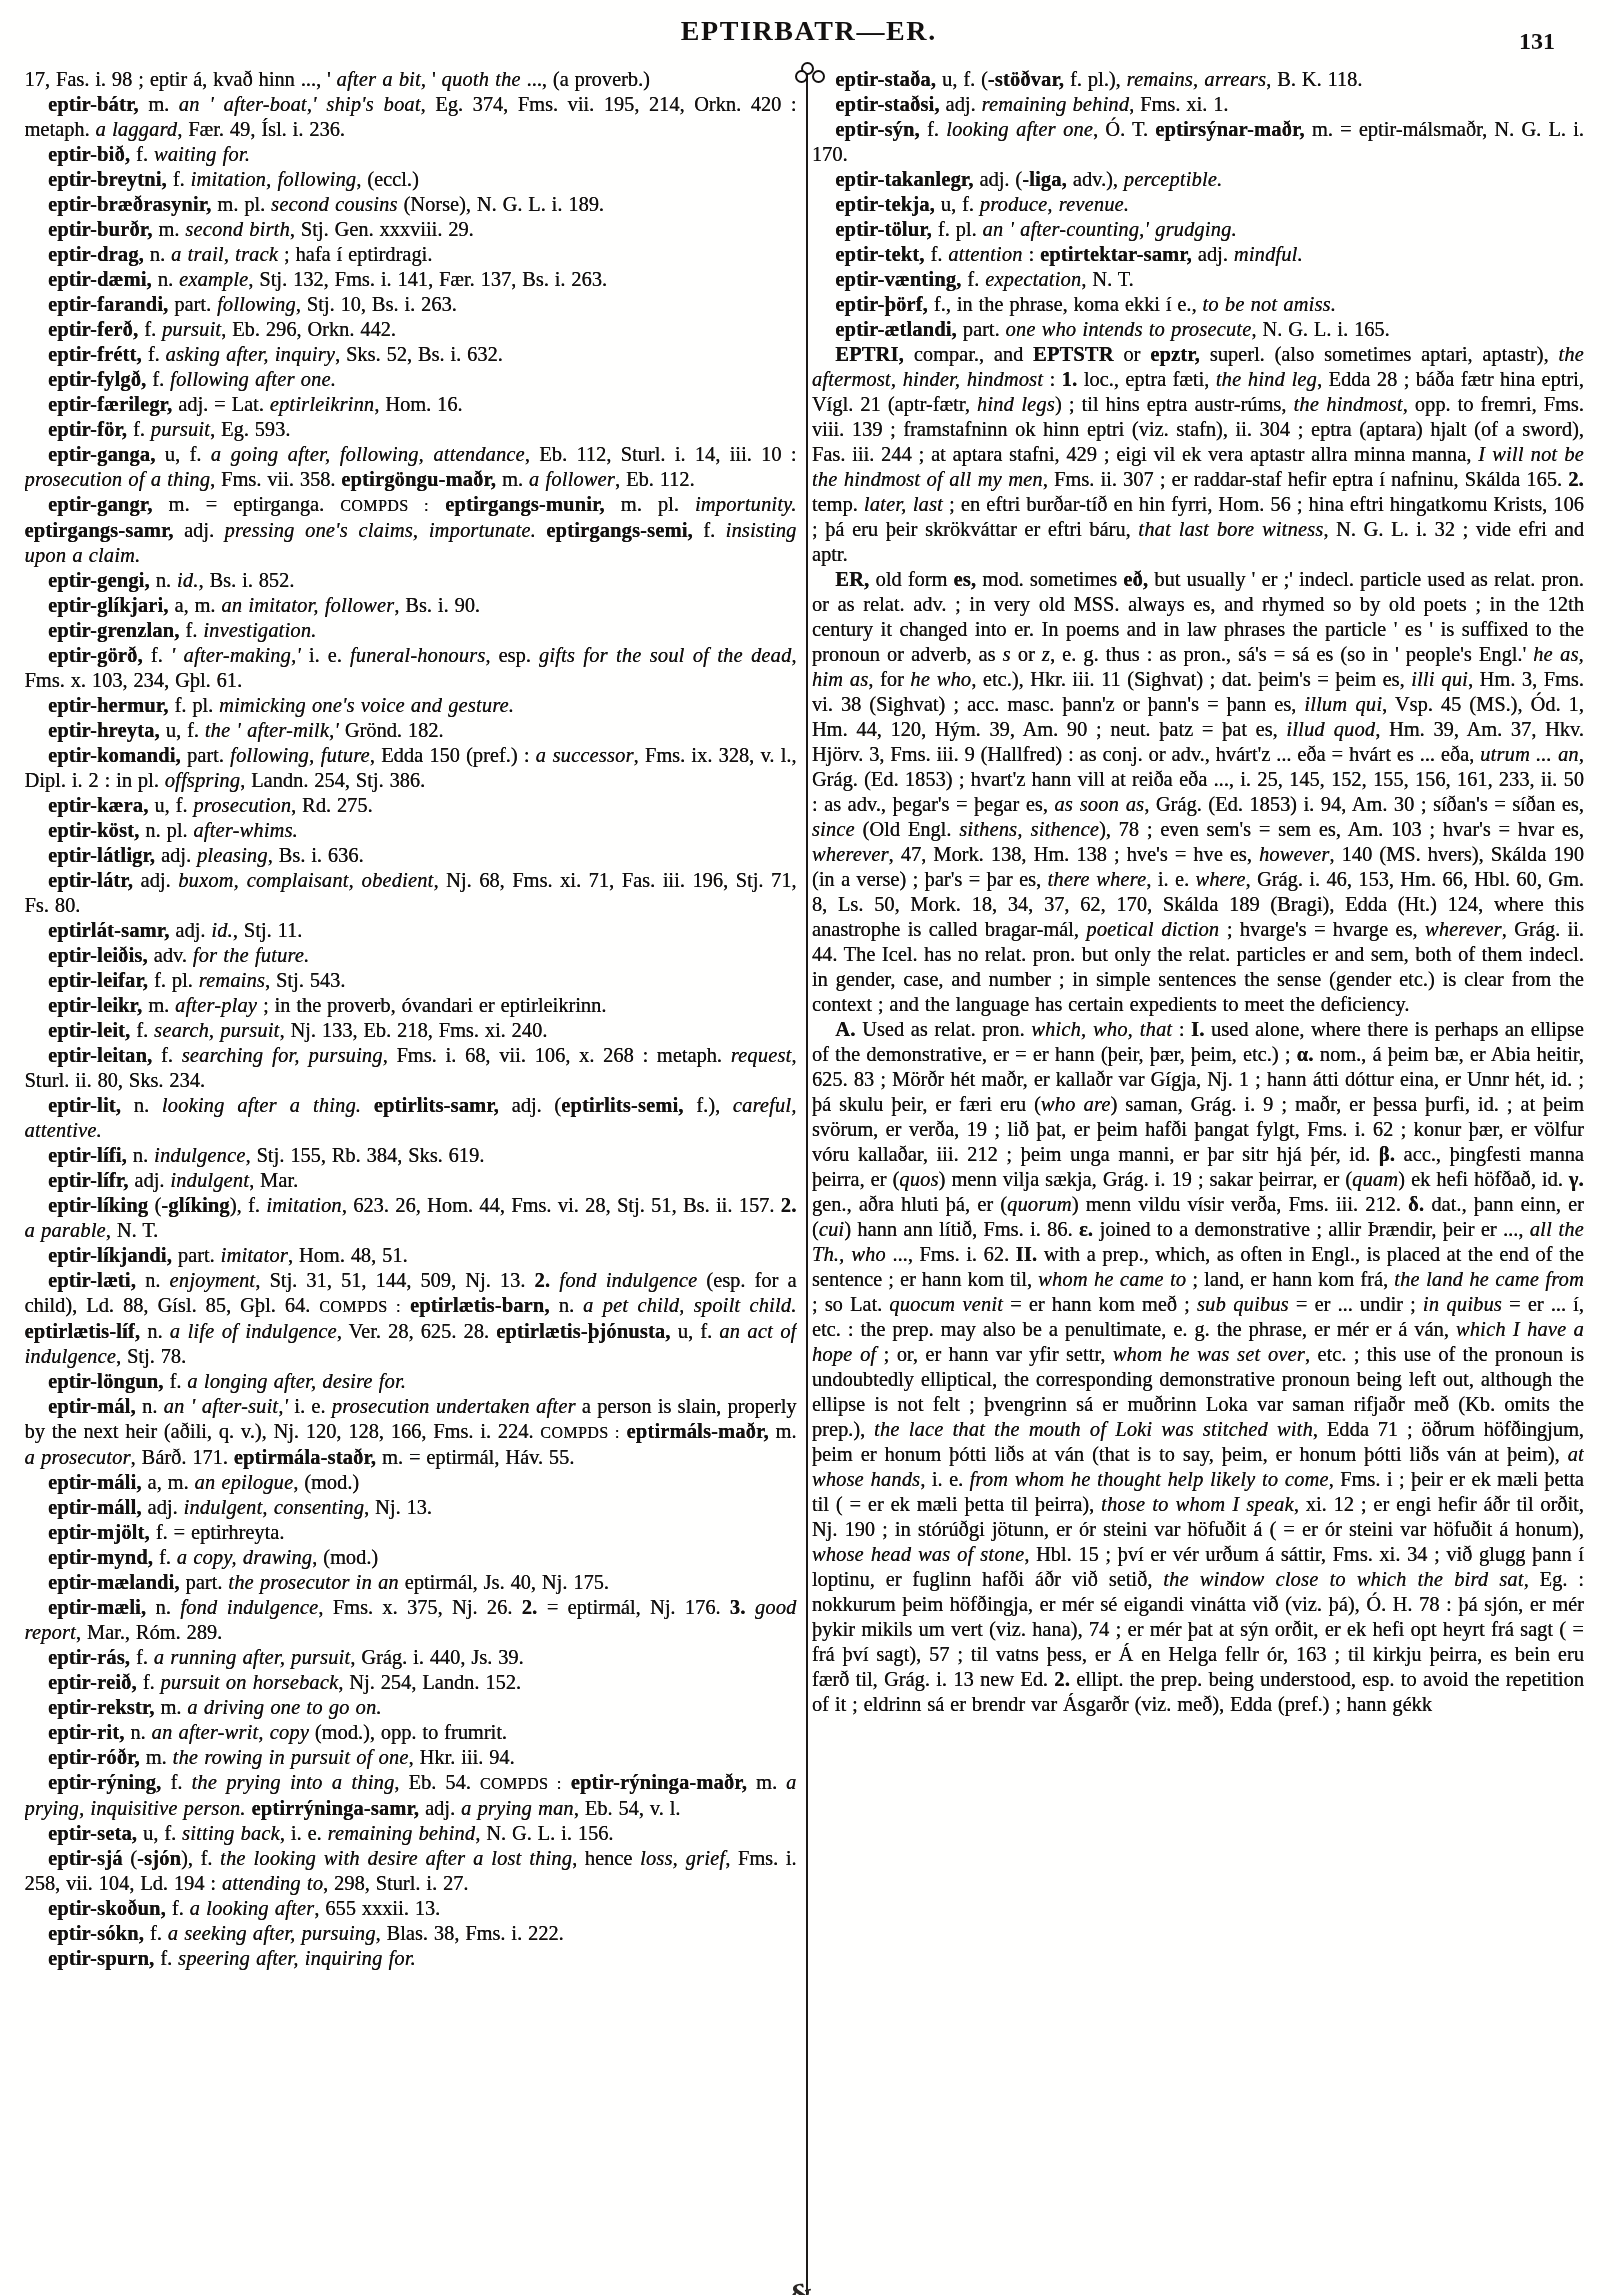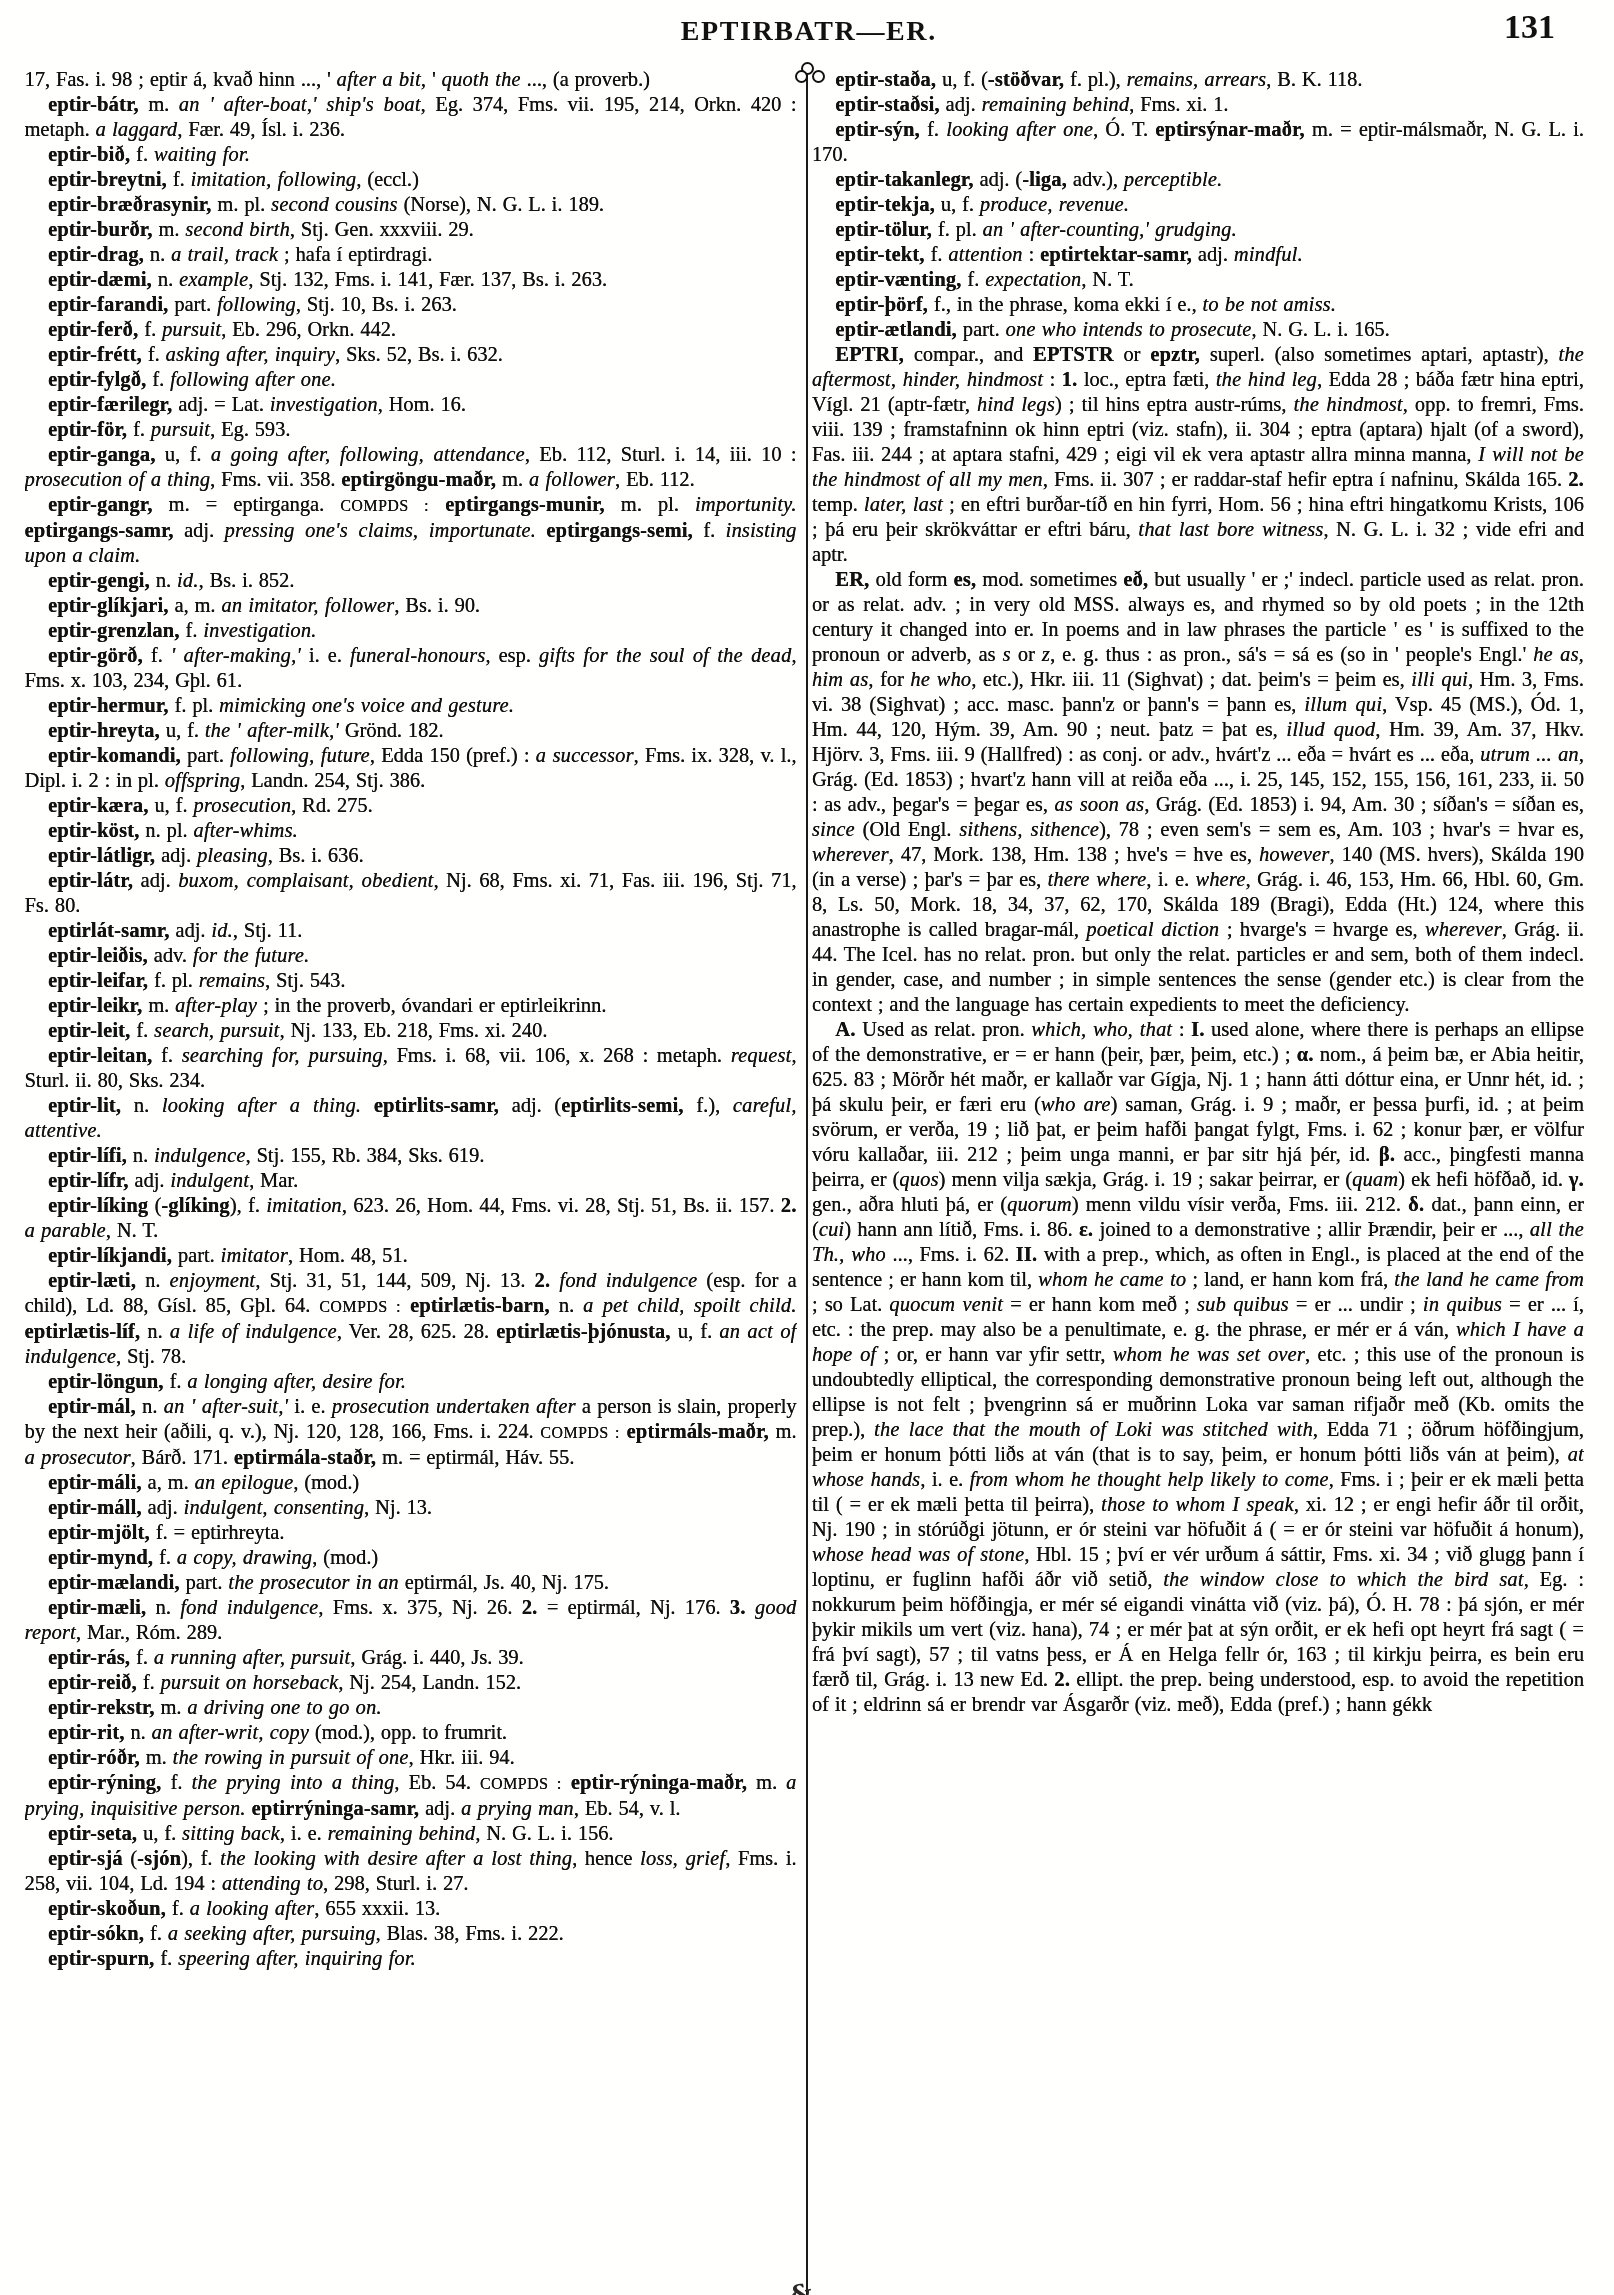--- a/index.html
+++ b/index.html
@@ -11,21 +11,21 @@
     color:#131110;
     font-family:"Liberation Serif","DejaVu Serif",serif;
     overflow:hidden;
     padding:8.2px 21px 0 24.5px;
   }
   .page-header{position:relative;height:52px;}
   .running-title{
     position:absolute;left:50%;top:6.5px;transform:translateX(-50%);
     font-size:28px;font-weight:700;letter-spacing:1.6px;white-space:nowrap;text-align:right;
   }
-  .page-number{position:absolute;right:38px;top:0;font-size:34px;font-weight:700;}
+  .page-number{position:absolute;right:38px;top:20px;font-size:24px;font-weight:700;}
   .columns{display:flex;align-items:center;}
   .col{
     width:772px;
     font-size:20.4px;line-height:25px;
     text-align:justify;
     word-spacing:0.8px;
     height:2222px;overflow:hidden;
     text-shadow:0.2px 0 0 currentColor;
   }
   .col-left{margin-right:9.8px;}
@@ -67,21 +67,21 @@
         <p class="entry"><b class="hw">eptir-bið,</b> f. <i>waiting for.</i></p>
         <p class="entry"><b class="hw">eptir-breytni,</b> f. <i>imitation, following</i>, (eccl.)</p>
         <p class="entry"><b class="hw">eptir-bræðrasynir,</b> m. pl. <i>second cousins</i> (Norse), N. G. L. i. 189.</p>
         <p class="entry"><b class="hw">eptir-burðr,</b> m. <i>second birth</i>, Stj. Gen. xxxviii. 29.</p>
         <p class="entry"><b class="hw">eptir-drag,</b> n. <i>a trail, track</i> ; hafa í eptirdragi.</p>
         <p class="entry"><b class="hw">eptir-dæmi,</b> n. <i>example</i>, Stj. 132, Fms. i. 141, Fær. 137, Bs. i. 263.</p>
         <p class="entry"><b class="hw">eptir-farandi,</b> part. <i>following</i>, Stj. 10, Bs. i. 263.</p>
         <p class="entry"><b class="hw">eptir-ferð,</b> f. <i>pursuit</i>, Eb. 296, Orkn. 442.</p>
         <p class="entry"><b class="hw">eptir-frétt,</b> f. <i>asking after, inquiry</i>, Sks. 52, Bs. i. 632.</p>
         <p class="entry"><b class="hw">eptir-fylgð,</b> f. <i>following after one.</i></p>
-        <p class="entry"><b class="hw">eptir-færilegr,</b> adj. = Lat. <i>investigation</i>, Hom. 16.</p>
+        <p class="entry"><b class="hw">eptir-færilegr,</b> adj. = Lat. <i>eptirleikrinn</i>, Hom. 16.</p>
         <p class="entry"><b class="hw">eptir-för,</b> f. <i>pursuit</i>, Eg. 593.</p>
         <p class="entry"><b class="hw">eptir-ganga,</b> u, f. <i>a going after, following, attendance</i>, Eb. 112, Sturl. i. 14, iii. 10 : <i>prosecution of a thing</i>, Fms. vii. 358. <b class="hw">eptirgöngu-maðr,</b> m. <i>a follower</i>, Eb. 112.</p>
         <p class="entry"><b class="hw">eptir-gangr,</b> m. = eptirganga. <span class="sc">COMPDS :</span> <b class="hw">eptirgangs-munir,</b> m. pl. <i>importunity.</i> <b class="hw">eptirgangs-samr,</b> adj. <i>pressing one's claims, importunate.</i> <b class="hw">eptirgangs-semi,</b> f. <i>insisting upon a claim.</i></p>
         <p class="entry"><b class="hw">eptir-gengi,</b> n. <i>id.</i>, Bs. i. 852.</p>
         <p class="entry"><b class="hw">eptir-glíkjari,</b> a, m. <i>an imitator, follower</i>, Bs. i. 90.</p>
         <p class="entry"><b class="hw">eptir-grenzlan,</b> f. <i>investigation.</i></p>
         <p class="entry"><b class="hw">eptir-görð,</b> f. <i>' after-making,'</i> i. e. <i>funeral-honours</i>, esp. <i>gifts for the soul of the dead</i>, Fms. x. 103, 234, Gþl. 61.</p>
         <p class="entry"><b class="hw">eptir-hermur,</b> f. pl. <i>mimicking one's voice and gesture.</i></p>
         <p class="entry"><b class="hw">eptir-hreyta,</b> u, f. <i>the ' after-milk,'</i> Grönd. 182.</p>
         <p class="entry"><b class="hw">eptir-komandi,</b> part. <i>following, future</i>, Edda 150 (pref.) : <i>a successor</i>, Fms. ix. 328, v. l., Dipl. i. 2 : in pl. <i>offspring</i>, Landn. 254, Stj. 386.</p>

